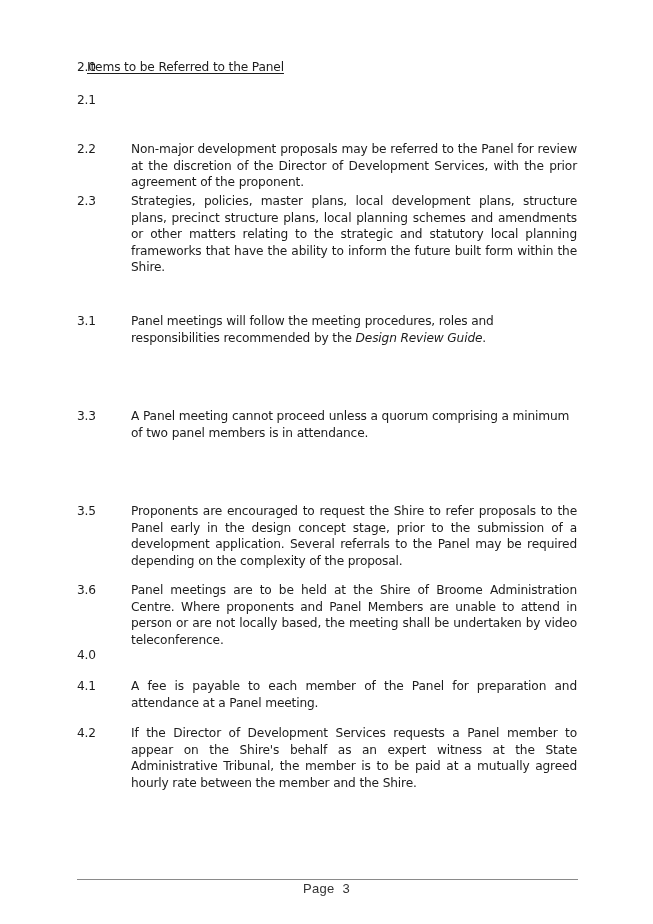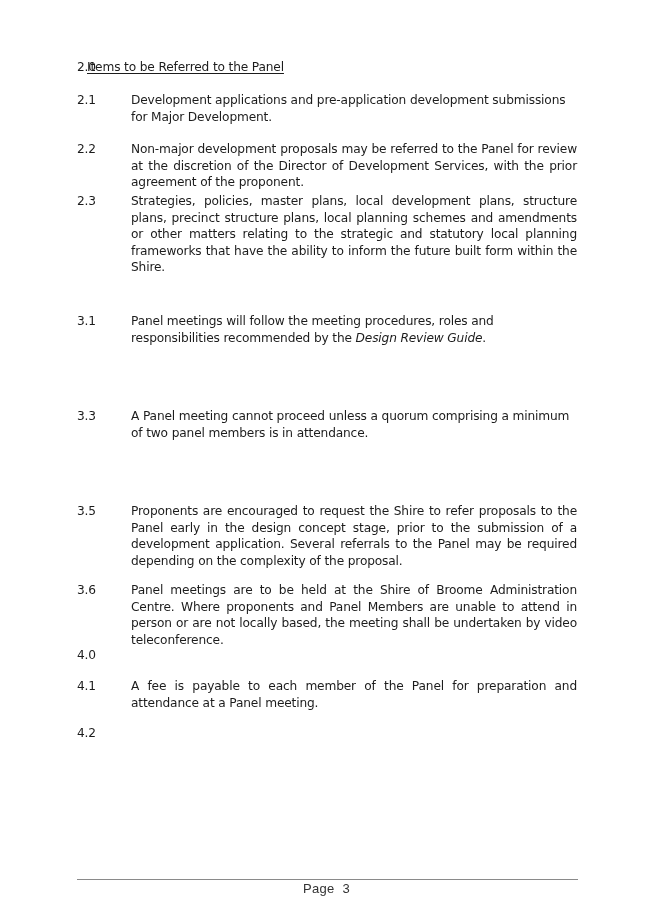--- a/index.html
+++ b/index.html
@@ -21,21 +21,20 @@
 
 <div class="page">
 
   <div class="clause heading" style="top:59px">
     <span class="num">2.0</span>
     <div class="text left">Items to be Referred to the Panel</div>
   </div>
 
   <div class="clause" style="top:92px">
     <span class="num">2.1</span>
-    <div class="text left">Development applications and pre-application development submissions for Major Development.</div>
   </div>
 
   <div class="clause" style="top:141px">
     <span class="num">2.2</span>
     <div class="text">Non-major development proposals may be referred to the Panel for review at the discretion of the Director of Development Services, with the prior agreement of the proponent.</div>
   </div>
 
   <div class="clause" style="top:193px">
     <span class="num">2.3</span>
     <div class="text">Strategies, policies, master plans, local development plans, structure plans, precinct structure plans, local planning schemes and amendments or other matters relating to the strategic and statutory local planning frameworks that have the ability to inform the future built form within the Shire.</div>
@@ -68,18 +67,19 @@
     <span class="num">4.0</span>
   </div>
 
   <div class="clause" style="top:678px">
     <span class="num">4.1</span>
     <div class="text">A fee is payable to each member of the Panel for preparation and attendance at a Panel meeting.</div>
   </div>
 
   <div class="clause" style="top:725px">
     <span class="num">4.2</span>
+    <div class="text">If the Director of Development Services requests a Panel member to appear on the Shire's behalf as an expert witness at the State Administrative Tribunal, the member is to be paid at a mutually agreed hourly rate between the member and the Shire.</div>
   </div>
 
   <div class="footer-rule"></div>
   <div class="footer-page" style="white-space:pre">Page  3</div>
 
 </div>
 
 </body></html>

